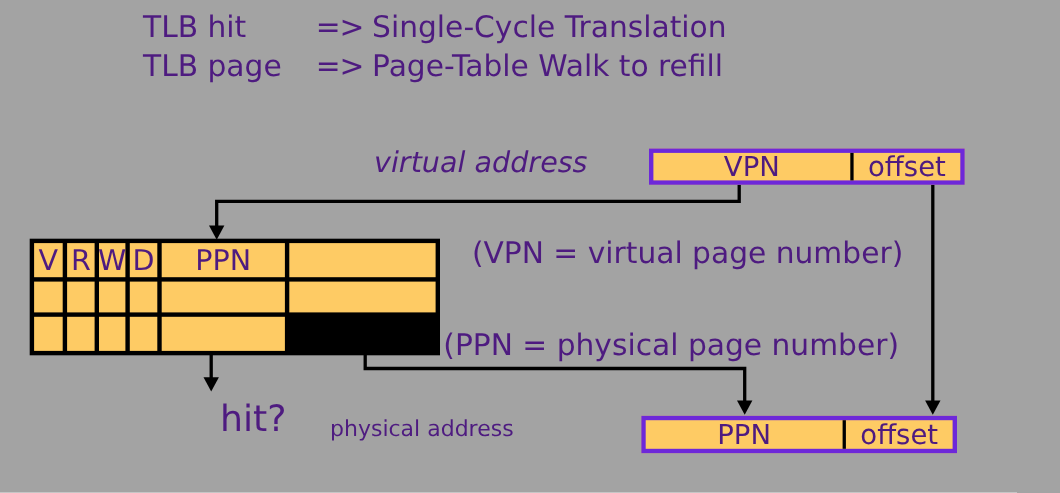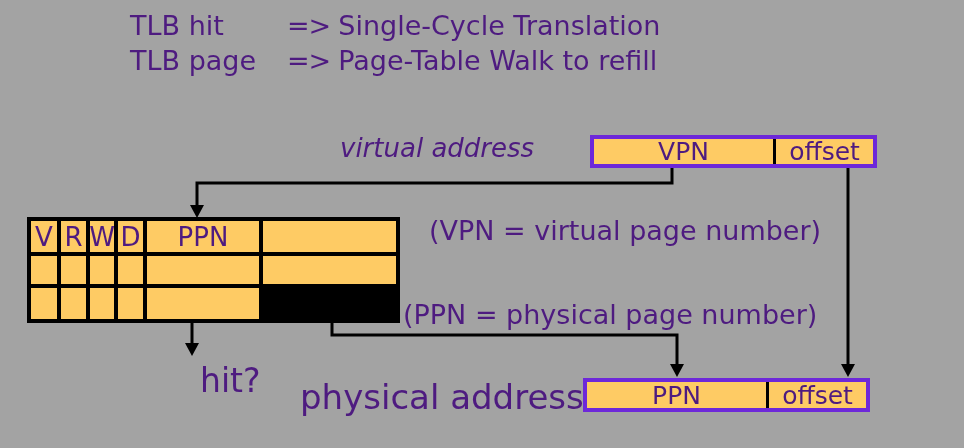--- a/index.html
+++ b/index.html
@@ -27,21 +27,21 @@
     display:flex;align-items:stretch;
   }
   .addr-field{display:flex;align-items:center;justify-content:center;
     font-size:25px;white-space:nowrap;}
   .addr-field.first{width:182px;border-right:3px solid #000;box-sizing:border-box;}
   .addr-field.second{flex:1;text-align:right;}
   .va-box{left:590px;top:135px;width:287px;height:33px;}
   .pa-box{left:583px;top:378px;width:287px;height:34px;}
 
   .va-label{position:absolute;left:340px;top:133px;font-size:26px;font-style:italic;white-space:nowrap;}
-  .pa-label{position:absolute;left:300px;top:377px;font-size:34px;white-space:nowrap;}
+  .pa-label{position:absolute;left:300px;top:377px;font-size:20px;white-space:nowrap;}
   .hit-label{position:absolute;left:165px;top:361px;font-size:33px;white-space:nowrap;margin-left:35px;}
 
   
   .tlb{
     position:absolute;left:27px;top:217px;width:373px;height:106px;
     box-sizing:border-box;background:#000;padding:4px;
     display:grid;
     grid-template-columns:26px 25px 24px 25px 112px 1fr;
     grid-template-rows:31px 28px 1fr;
     gap:4px;

